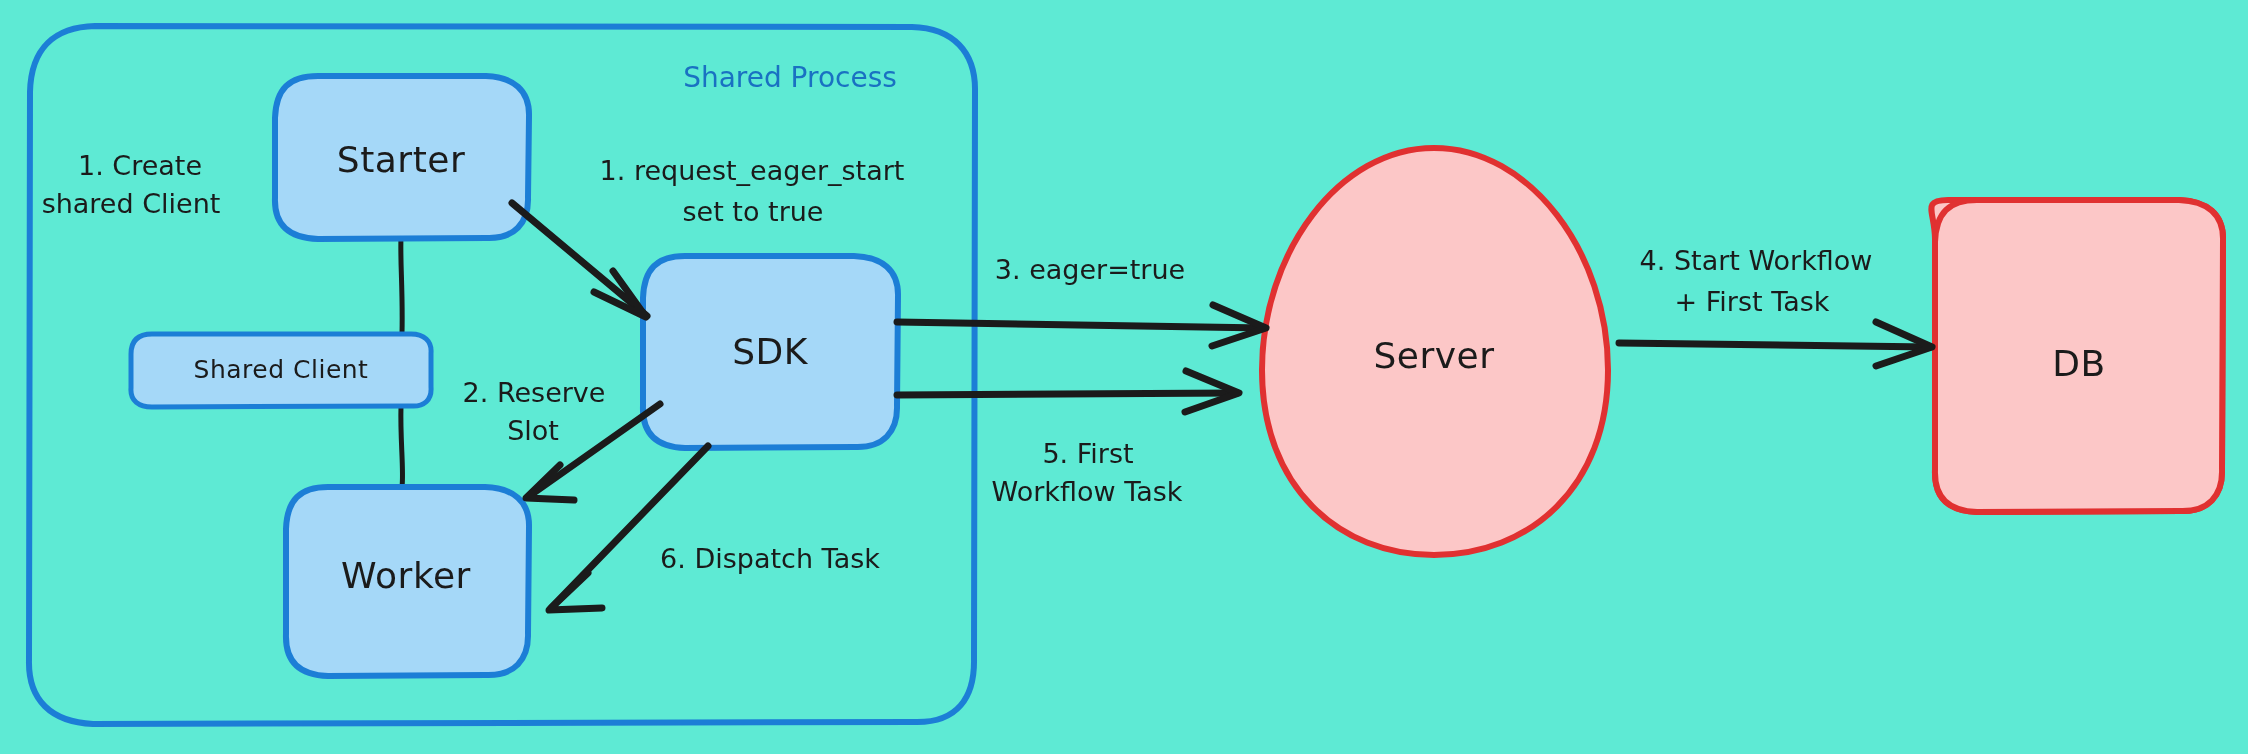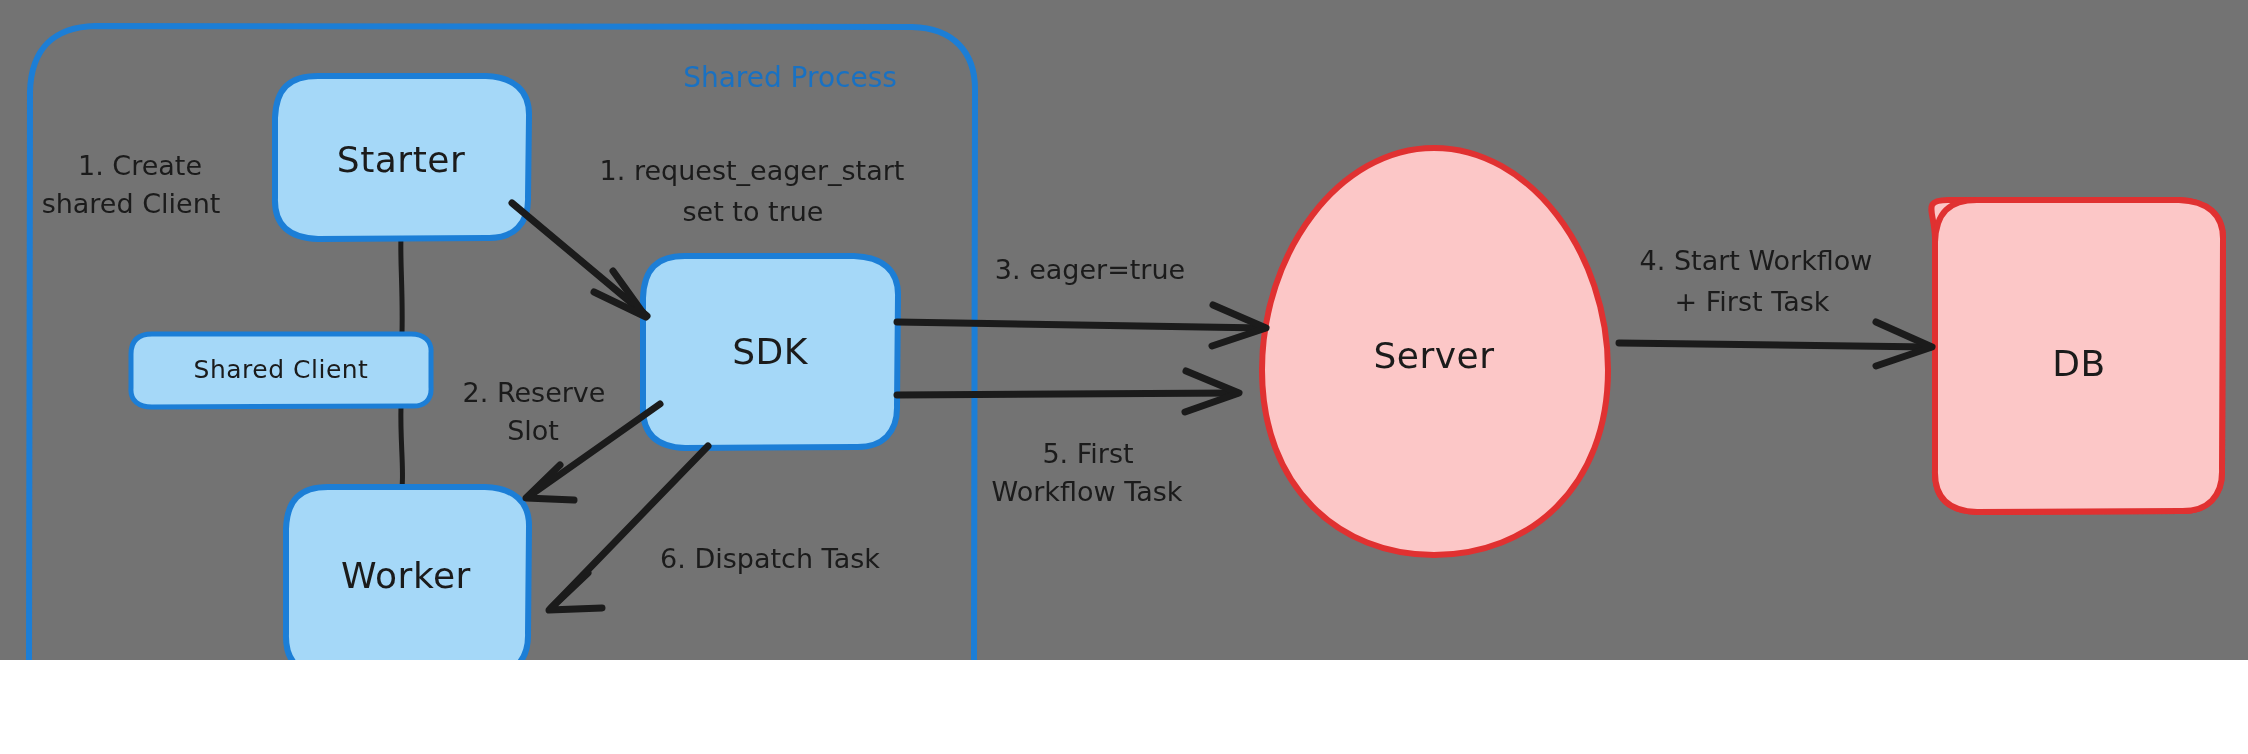--- a/index.html
+++ b/index.html
@@ -3,22 +3,22 @@
 <meta charset="utf-8">
 <style>
   html, body {
     margin: 0;
     padding: 0;
     background: #ffffff;
   }
   #stage {
     position: relative;
     width: 2248px;
-    height: 660px;
-    background: #737373;
+    height: 754px;
+    background: #5eead4;
     overflow: hidden;
     font-family: "DejaVu Sans", sans-serif;
   }
   svg#diagram {
     position: absolute;
     left: 0;
     top: 0;
     width: 2248px;
     height: 754px;
   }

